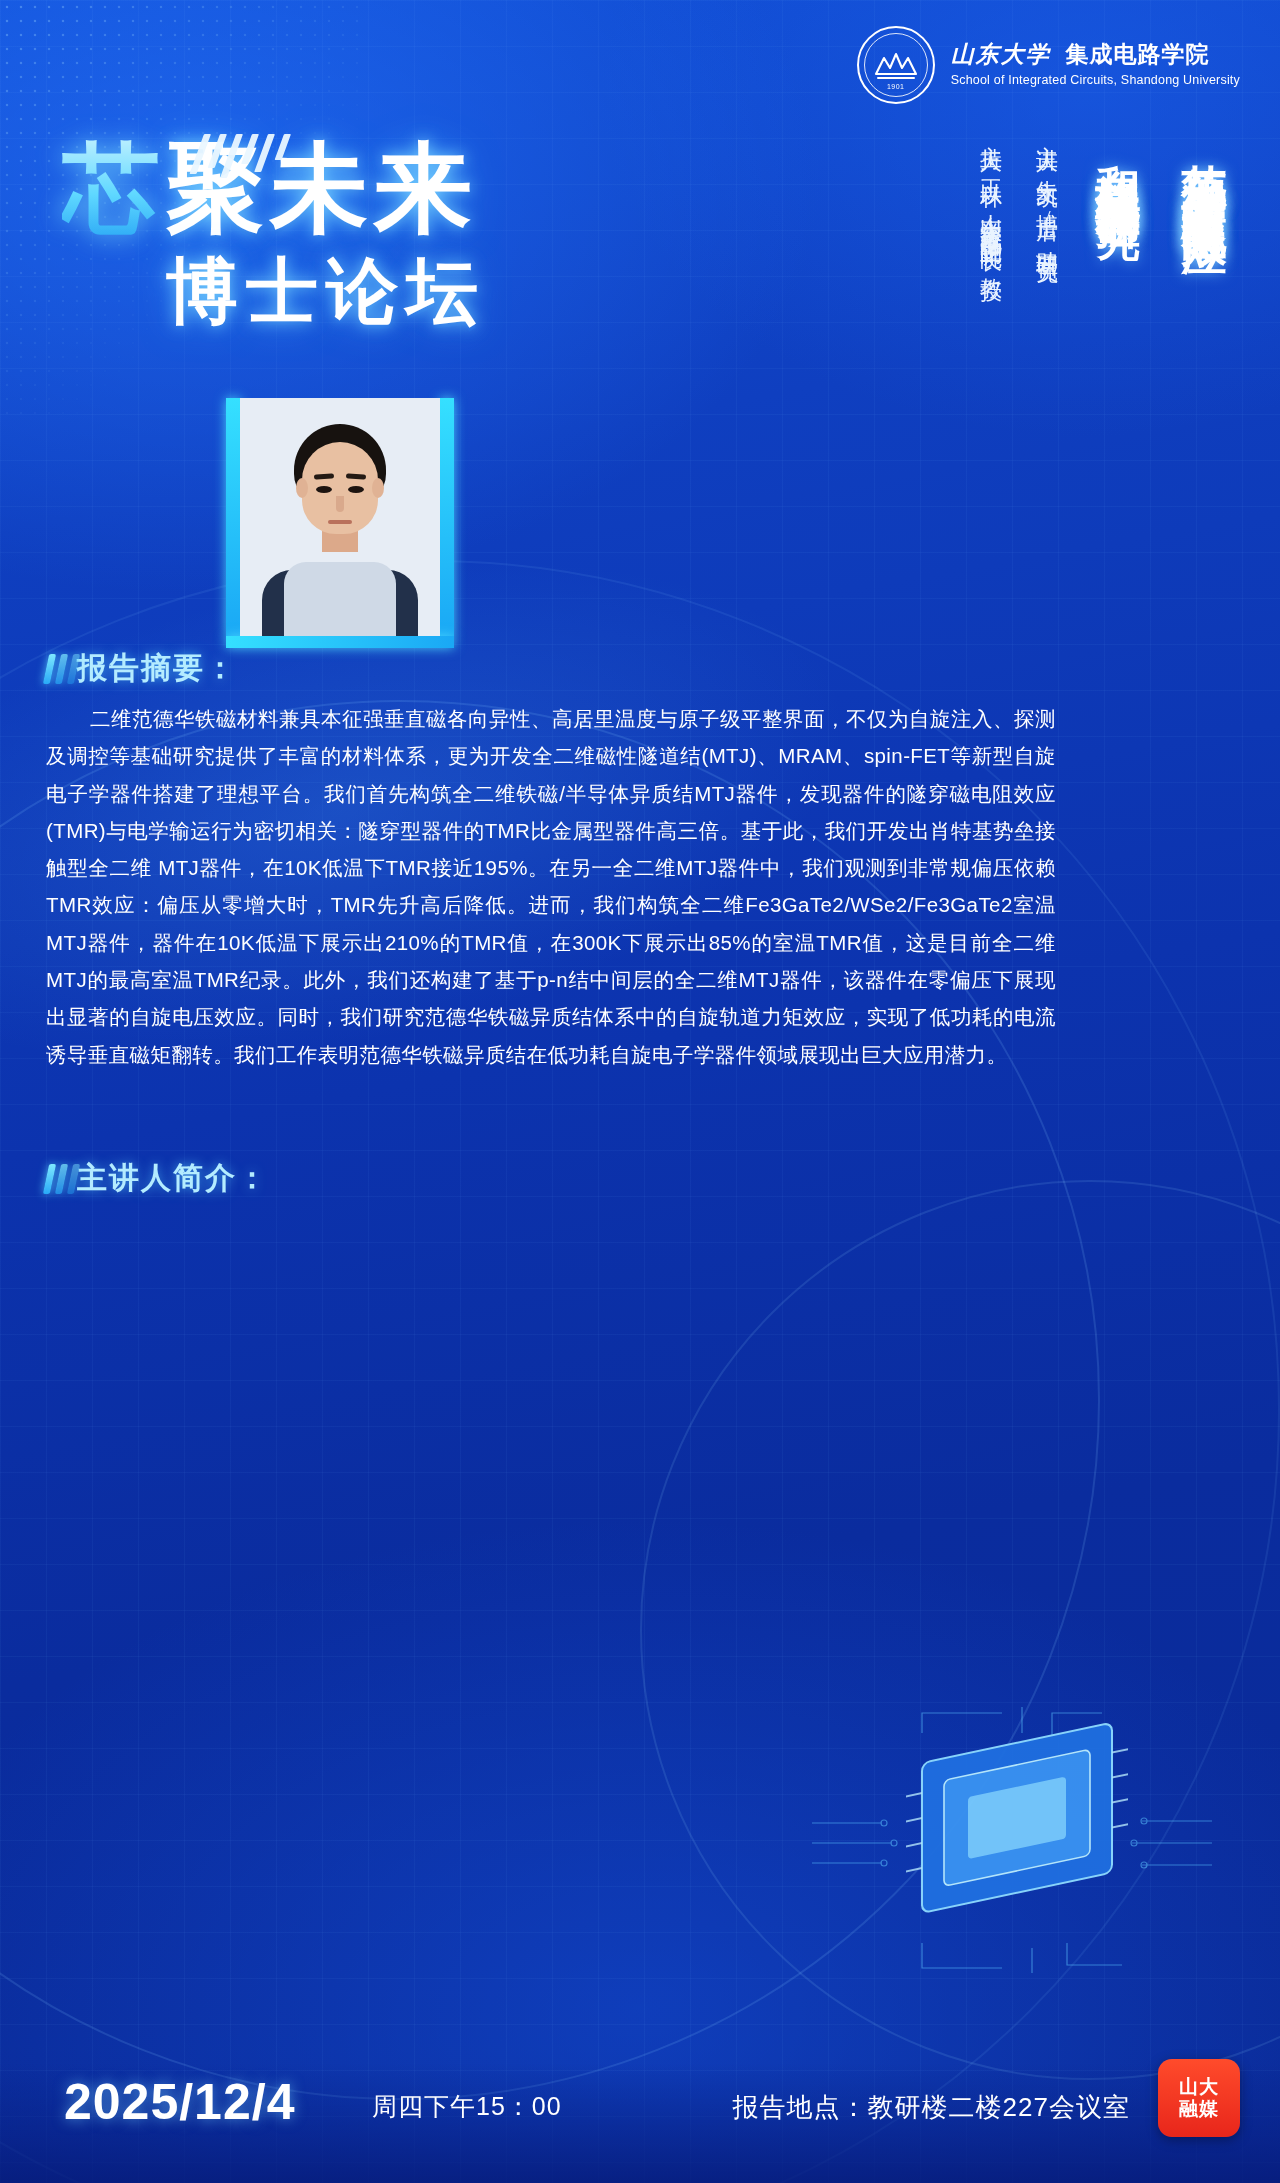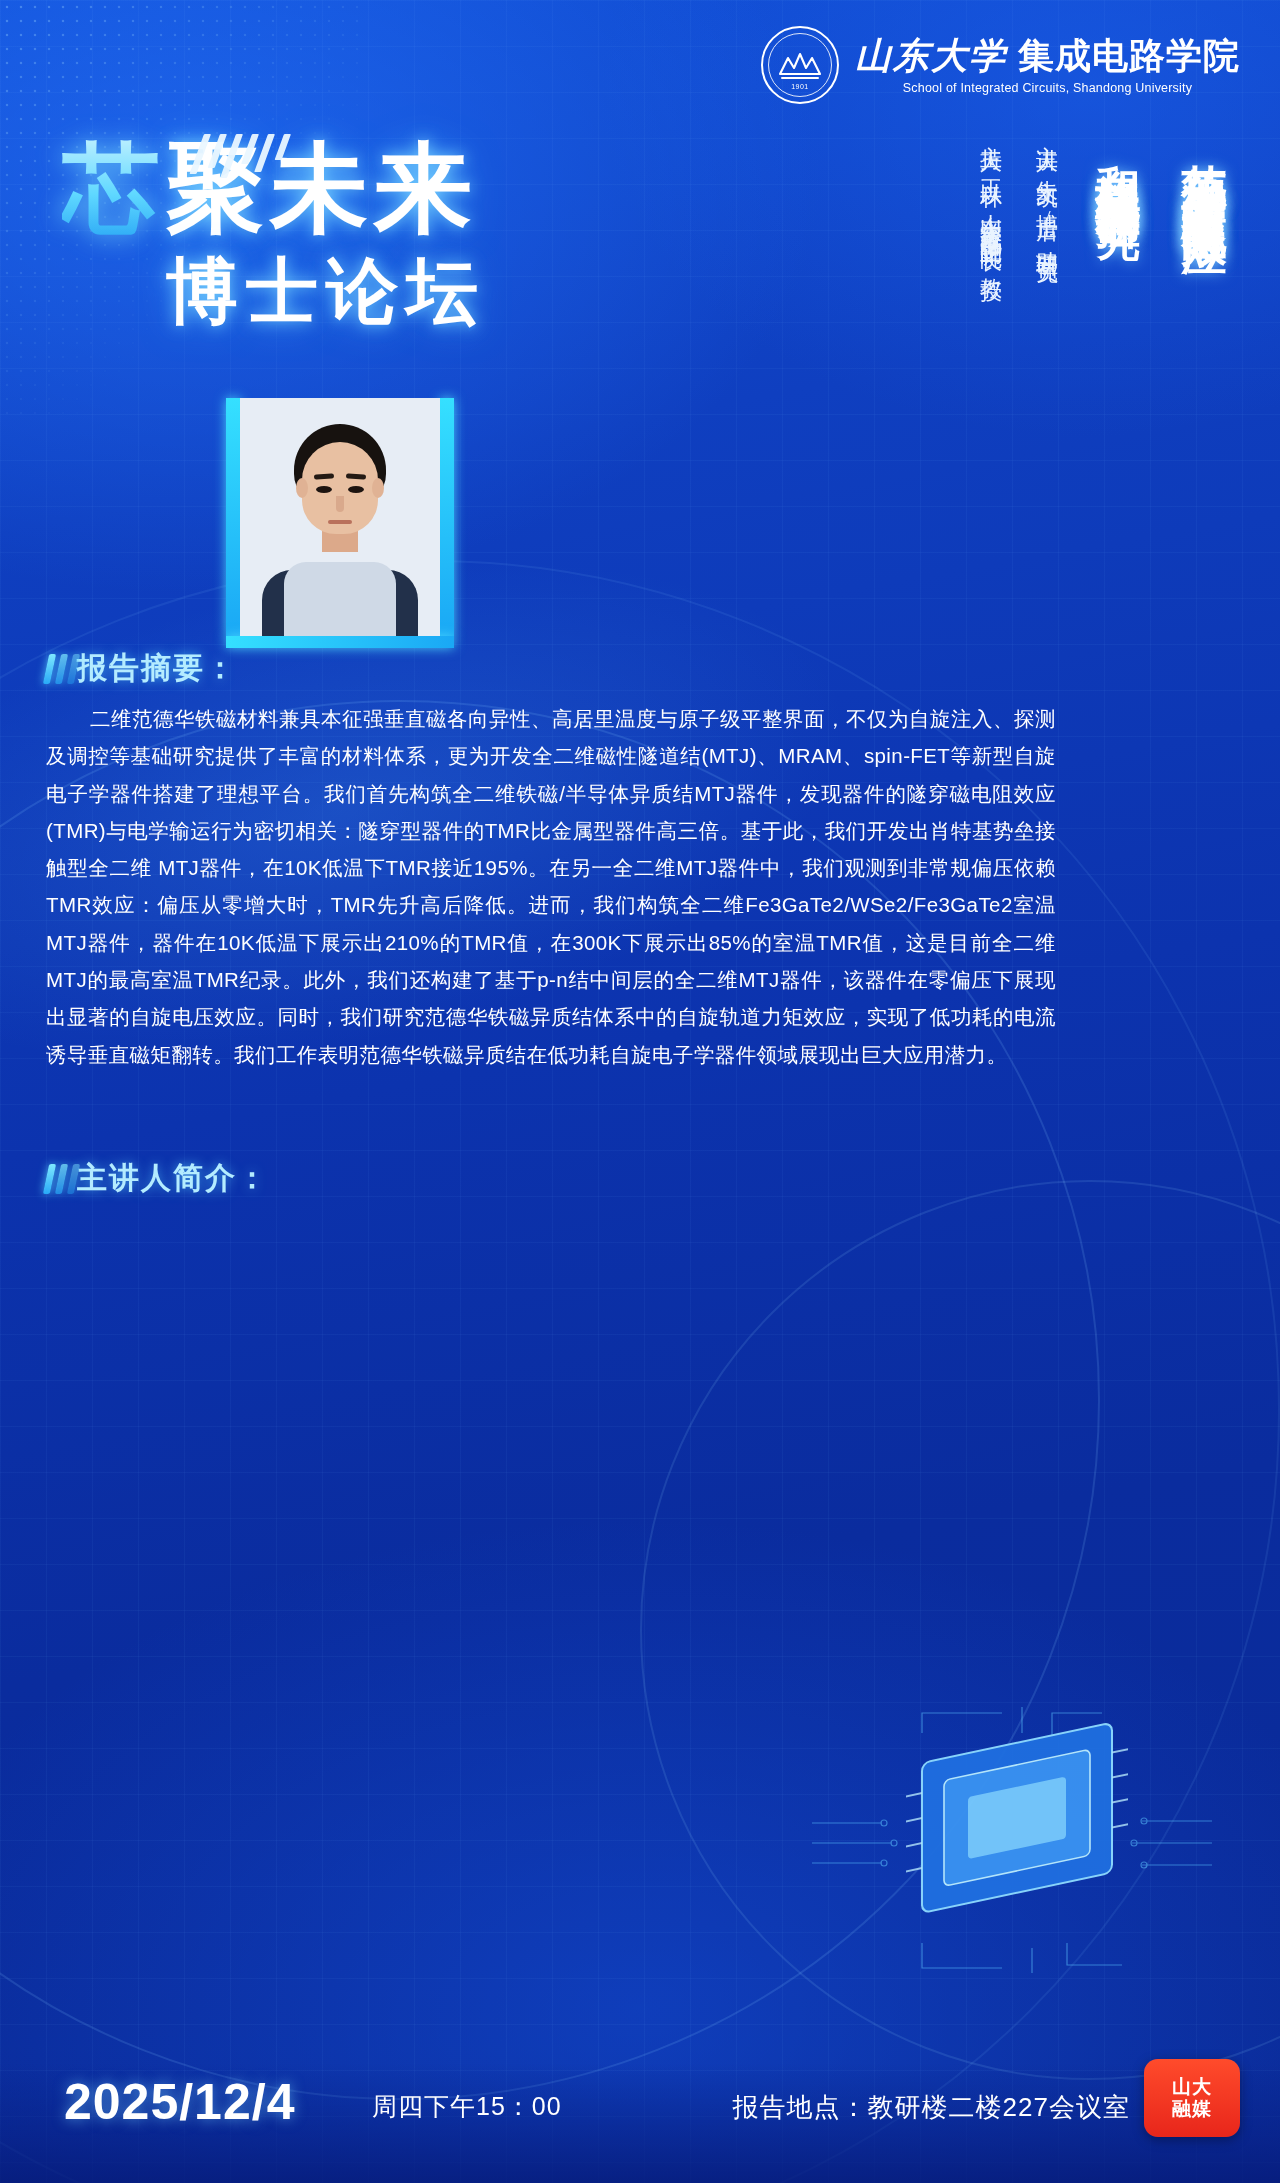--- a/index.html
+++ b/index.html
@@ -71,22 +71,22 @@
     position: absolute; inset: 5px; border-radius: 50%;
     border: 1px solid rgba(255,255,255,0.85);
   }
   .logo-mark svg { position: relative; z-index: 2; }
   .logo-year {
     position: absolute; bottom: 12px; left: 0; right: 0;
     text-align: center; color: #fff; font-size: 7px; letter-spacing: .5px;
   }
   .logo-text { color: #fff; line-height: 1.15; }
   .logo-cn {
-    font-size: 36px; font-weight: bold; letter-spacing: 1px;
-    font-family: Liberation Sans, sans-serif;
+    font-size: 23px; font-weight: bold; letter-spacing: 1px;
+    font-family: Liberation Mono, monospace;
     white-space: nowrap;
   }
   .logo-cn .sdu { font-style: italic; letter-spacing: 2px; }
   .logo-en { font-size: 12.5px; letter-spacing: .2px; margin-top: 4px; white-space: nowrap; text-align: center; }
 
   
   .maintitle {
     position: absolute; left: 62px; top: 140px; width: 620px;
   }
   .mt-line1, .mt-line2 {
@@ -233,21 +233,21 @@
   .time {
     position: absolute; left: 372px; bottom: 60px;
     color: #fff; font-size: 25px; letter-spacing: 1px;
   }
   .place {
     position: absolute; right: 150px; bottom: 58px;
     color: #fff; font-size: 26px; letter-spacing: 1px;
   }
   .badge {
     position: absolute; right: 40px; bottom: 46px;
-    width: 96px; height: 78px; border-radius: 14px;
+    width: 82px; height: 78px; border-radius: 14px;
     background: linear-gradient(180deg,#ff4b2b,#e8261b);
     color: #fff; display: flex; flex-direction: column;
     align-items: center; justify-content: center; gap: 2px;
     font-size: 19px; font-weight: bold; line-height: 1.05;
     box-shadow: 0 3px 12px rgba(0,0,0,.35);
     font-family: "Liberation Serif", serif;
   }
   .badge .b1 { letter-spacing: 1px; }
   .badge .b2 { letter-spacing: 1px; }
 </style>

